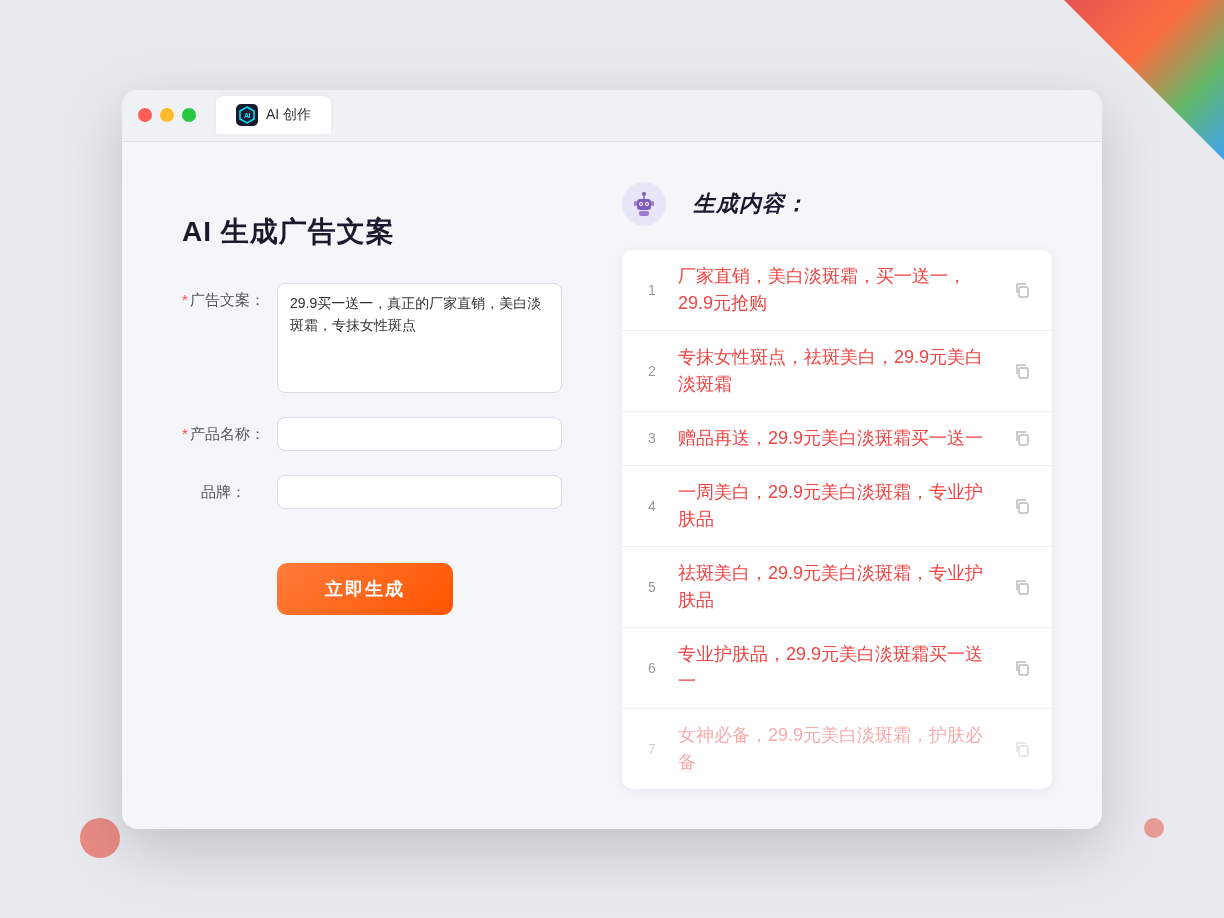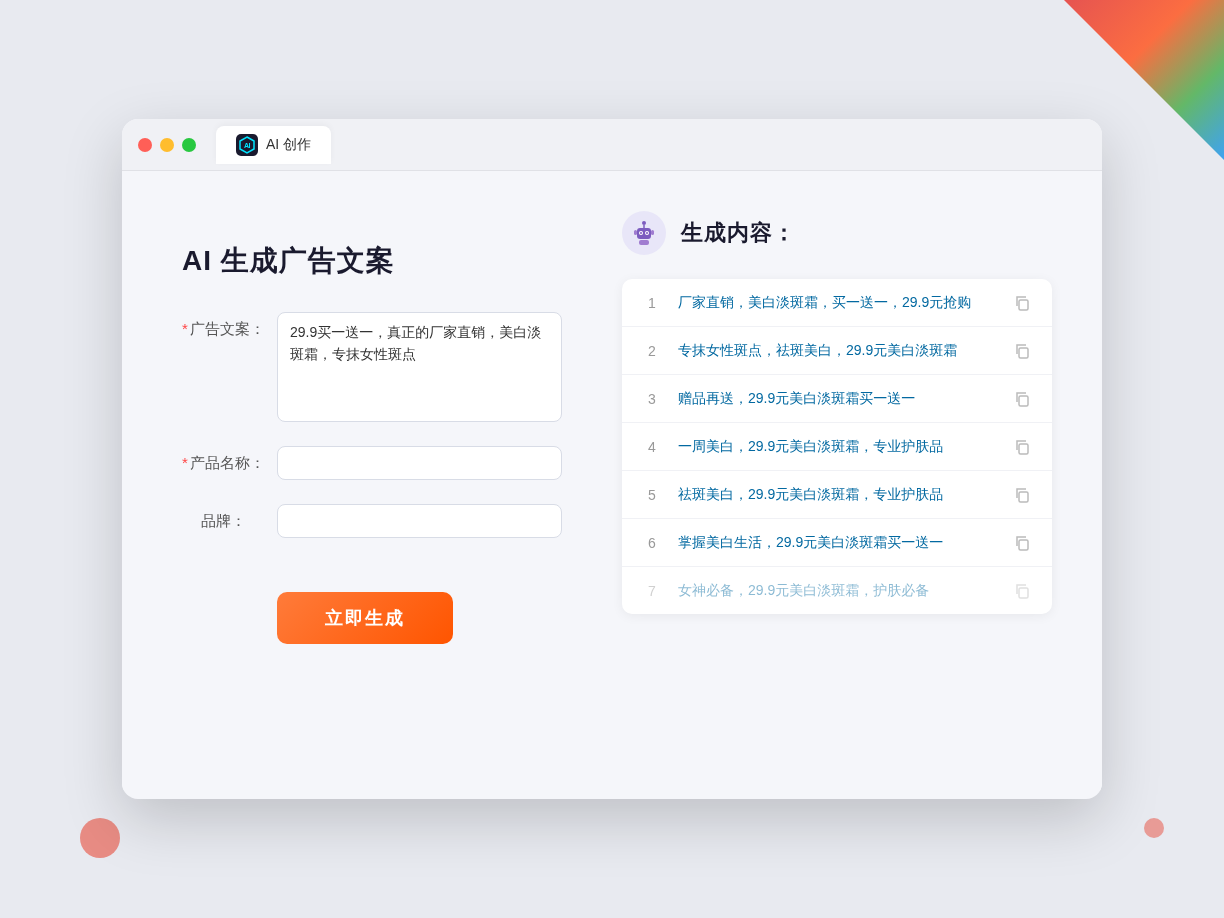--- a/index.html
+++ b/index.html
@@ -184,22 +184,23 @@
     }
 
     
     .right-panel {
       flex: 1;
     }
 
     .right-header {
       display: flex;
       align-items: center;
-      gap: 15px;
+      gap: 27px;
       margin-bottom: 24px;
+      font-style: italic;
     }
 
     
     .robot-icon {
       width: 44px;
       height: 44px;
       background: #e8e6f8;
       border-radius: 50%;
       display: flex;
       align-items: center;
@@ -253,22 +254,22 @@
 
     .row-num {
       font-size: 14px;
       color: #999;
       min-width: 20px;
       text-align: center;
     }
 
     .row-text {
       flex: 1;
-      font-size: 14px;
-      color: #0369a1;
+      font-size: 18px;
+      color: #ef4444;
       line-height: 1.5;
     }
 
     .copy-icon {
       width: 20px;
       height: 20px;
       color: #bbb;
       cursor: pointer;
       flex-shrink: 0;
       display: flex;
@@ -411,21 +412,21 @@
               <span class="row-text">祛斑美白，29.9元美白淡斑霜，专业护肤品</span>
               <span class="copy-icon">
                 <svg viewBox="0 0 16 16" fill="none" stroke="currentColor" stroke-width="1.5">
     <rect x="5" y="5" width="9" height="10" rx="1.5"></rect>
     <path d="M3 11V2h9"></path>
   </svg>
               </span>
             </div>
             <div class="table-row">
               <span class="row-num">6</span>
-              <span class="row-text">掌握美白生活，29.9元美白淡斑霜买一送一</span>
+              <span class="row-text">专业护肤品，29.9元美白淡斑霜买一送一</span>
               <span class="copy-icon">
                 <svg viewBox="0 0 16 16" fill="none" stroke="currentColor" stroke-width="1.5">
     <rect x="5" y="5" width="9" height="10" rx="1.5"></rect>
     <path d="M3 11V2h9"></path>
   </svg>
               </span>
             </div>
             <div class="table-row dimmed">
               <span class="row-num">7</span>
               <span class="row-text">女神必备，29.9元美白淡斑霜，护肤必备</span>

